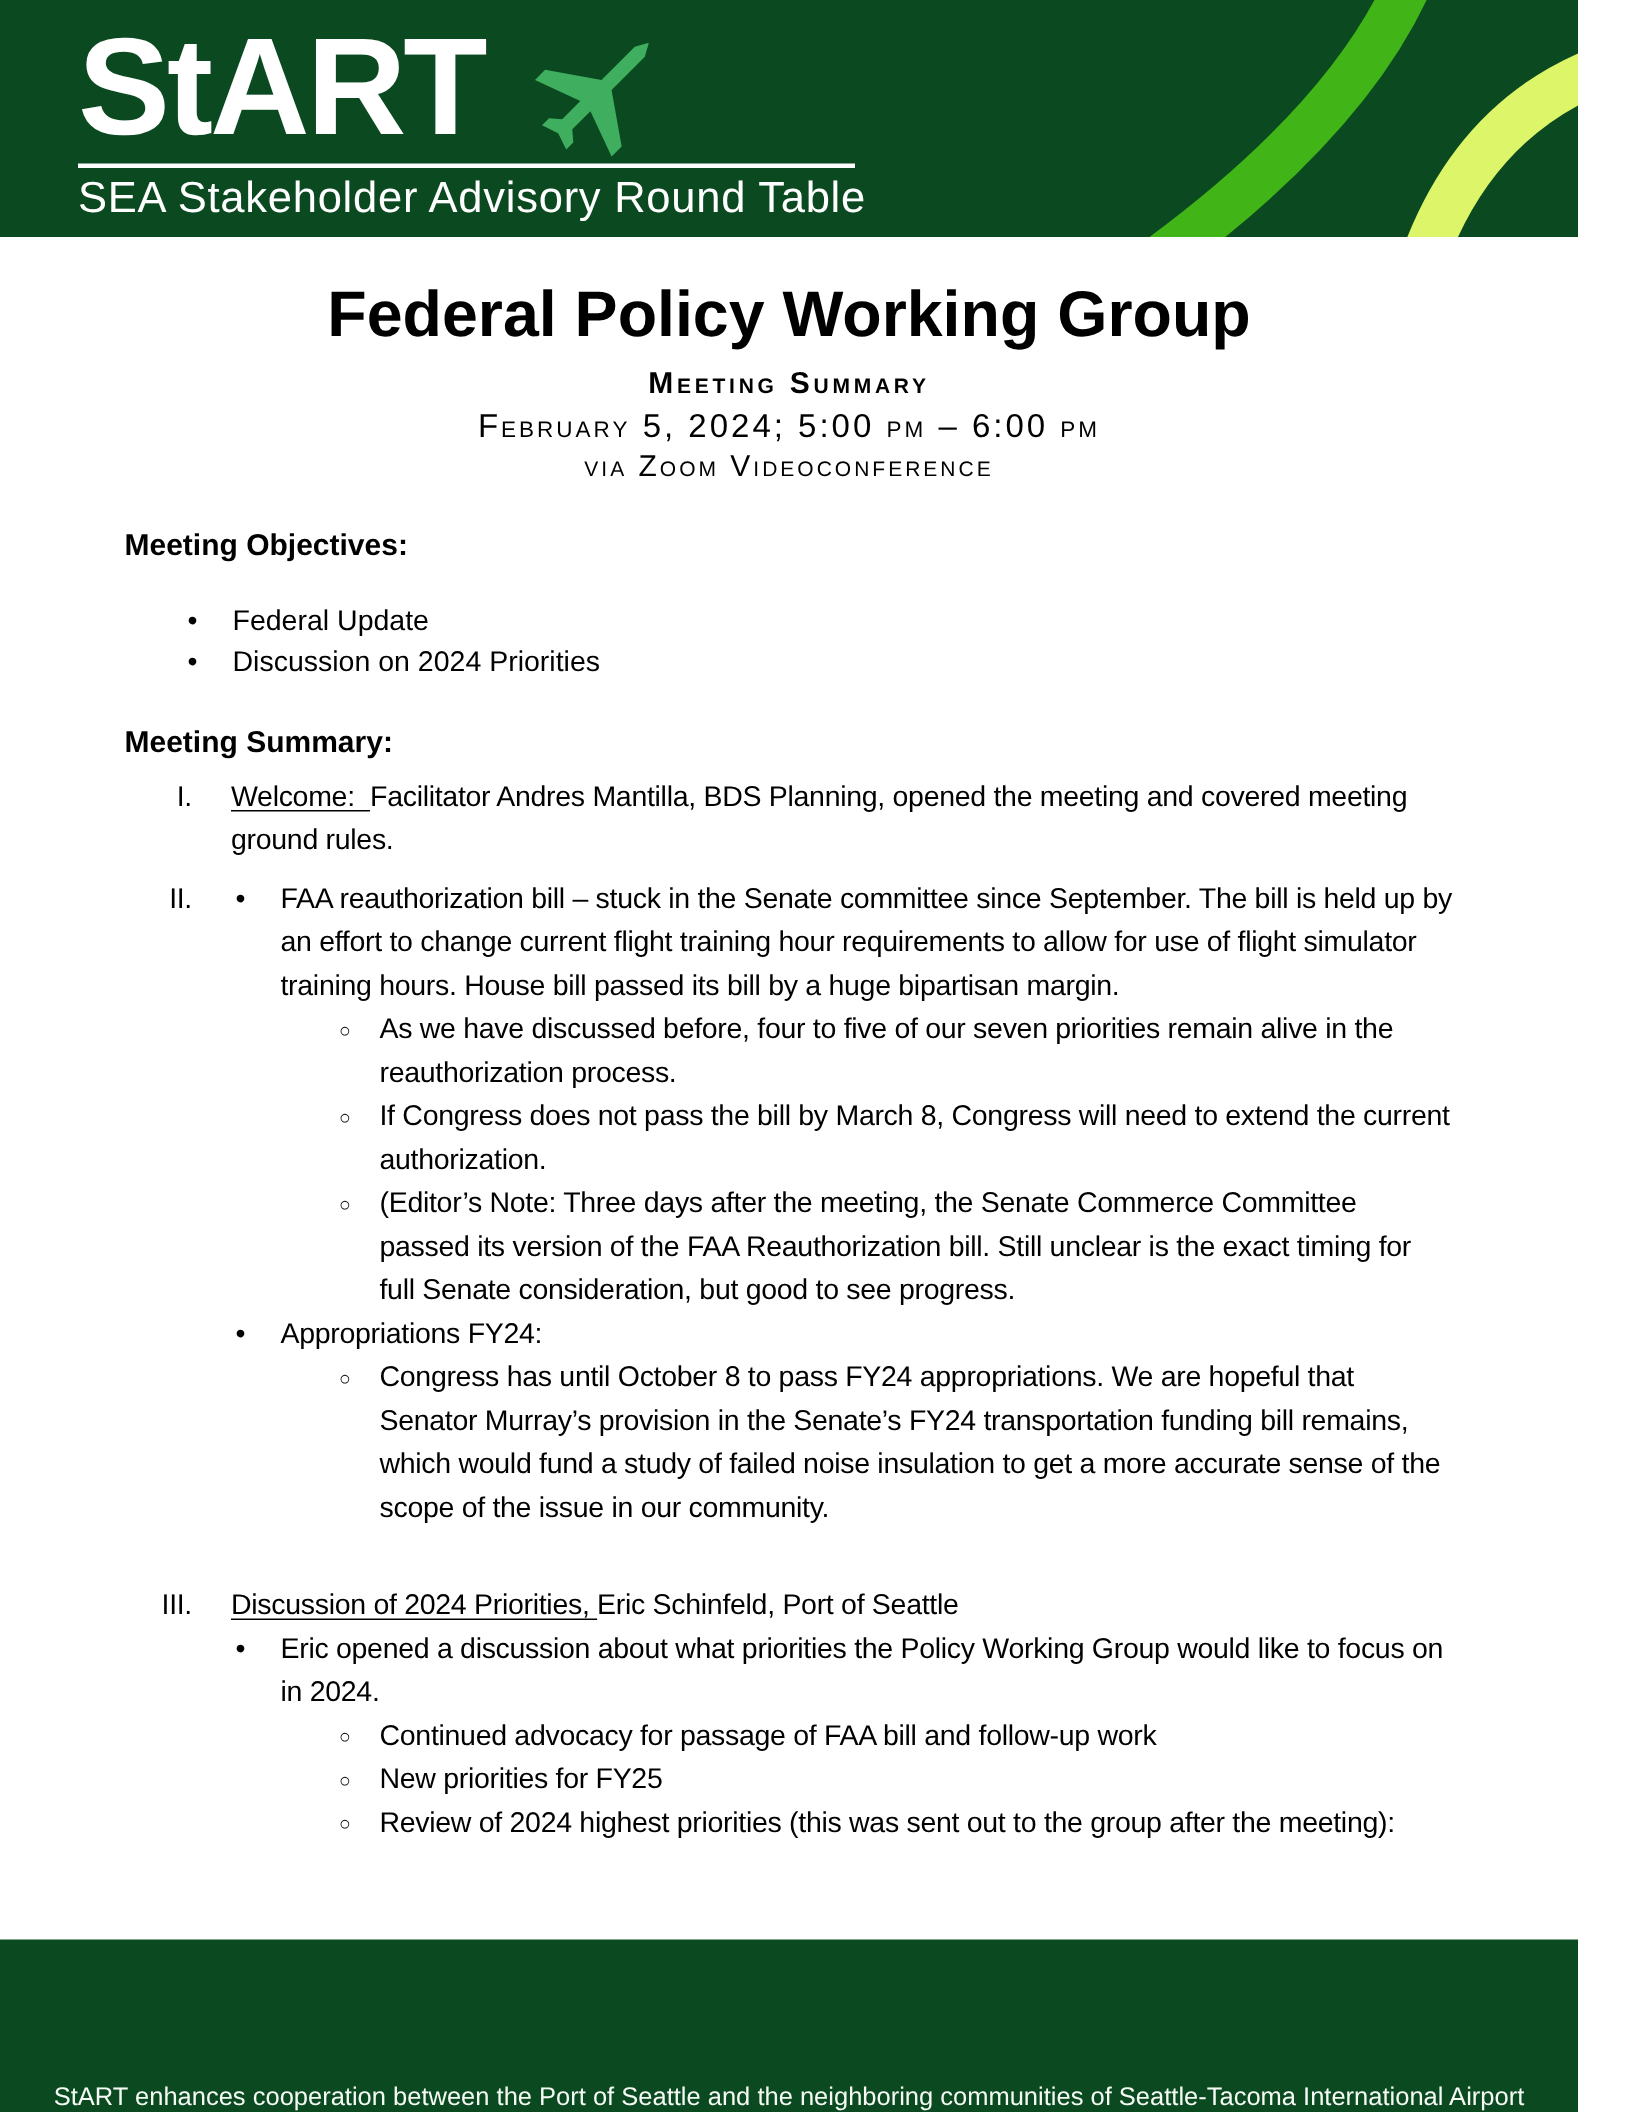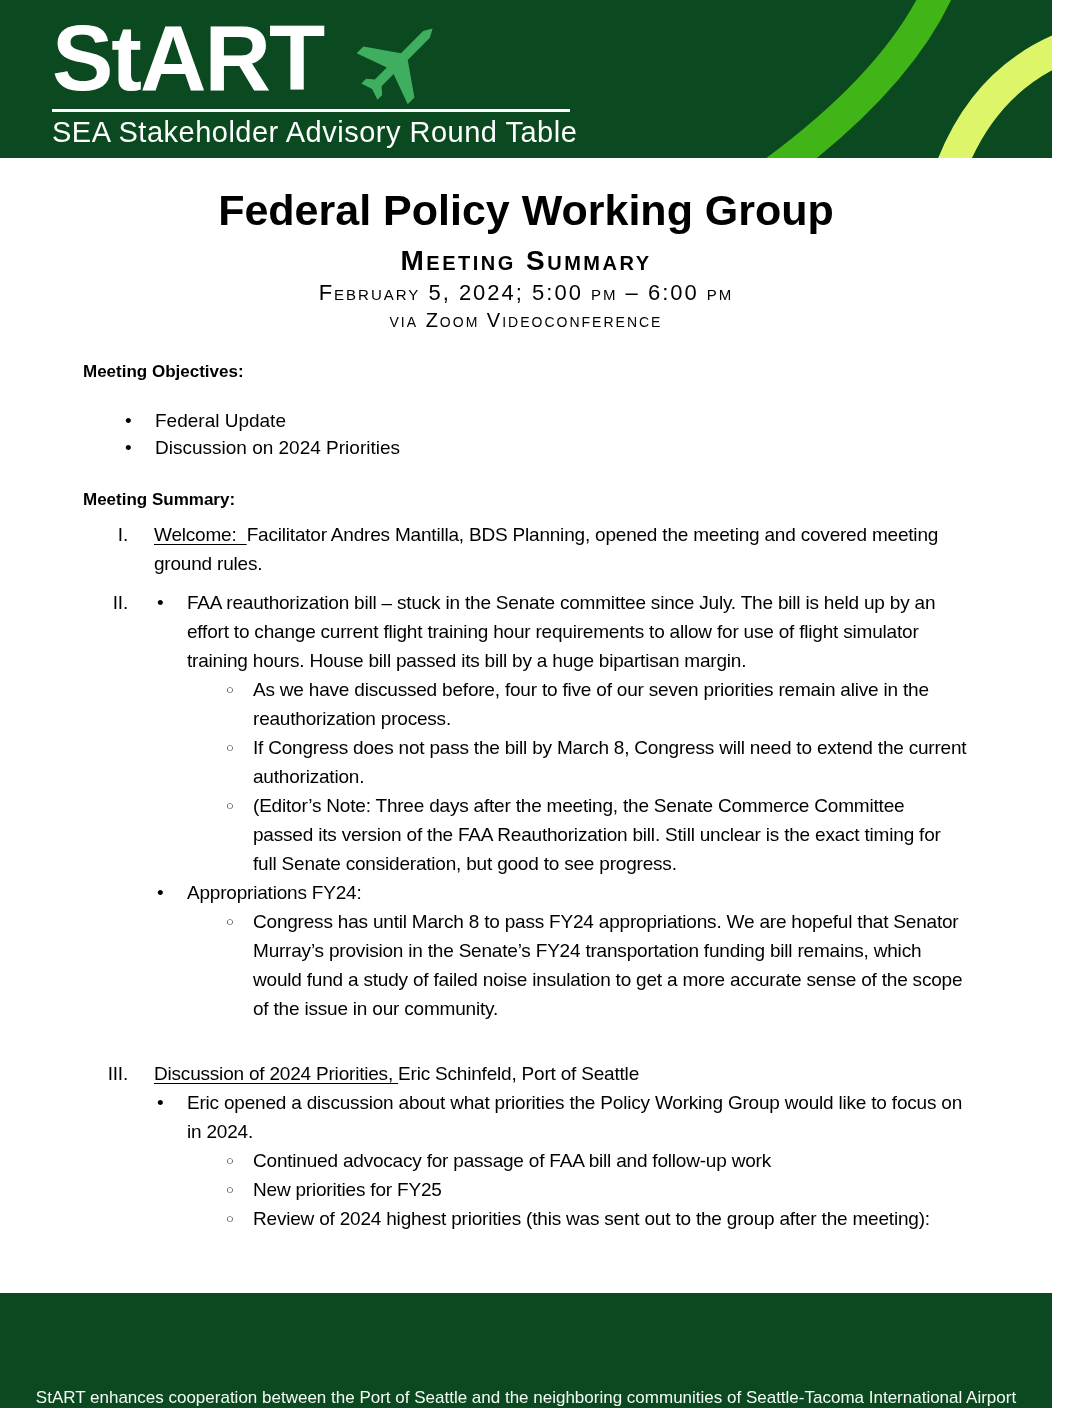--- a/index.html
+++ b/index.html
@@ -22,24 +22,24 @@
   .c2{stroke:var(--curve-yellow);stroke-width:31px;fill:none;}
   .plane-shape{fill:var(--plane-green);}
   .logo-title{position:absolute;left:52px;top:12px;color:#fff;font-size:92px;font-weight:700;line-height:1;letter-spacing:-2px;}
   .logo-rule{position:absolute;left:52px;top:109px;width:518px;height:3px;background:#fff;}
   .logo-sub{position:absolute;left:52px;top:115px;color:#fff;font-size:29px;letter-spacing:.5px;line-height:1.2;}
 
   
   .doc{position:absolute;top:158px;left:0;right:0;padding:14px 83px 0;}
   .title{text-align:center;font-size:43px;font-weight:700;margin:14px 0 10px;}
   .sc{text-align:center;font-variant:small-caps;}
-  .sc1{font-size:28px;font-weight:700;letter-spacing:2.5px;margin:2px 0;}
+  .sc1{font-size:20px;font-weight:700;letter-spacing:2.5px;margin:2px 0;}
   .sc2{font-size:22px;letter-spacing:2px;margin:3px 0;}
   .sc3{font-size:20px;letter-spacing:2px;margin:3px 0;}
-  .h2{font-size:17px;font-weight:700;}
+  .h2{font-size:20px;font-weight:700;}
   .objectives-heading{margin:30px 0 0;}
   .objectives{list-style:none;margin:25px 0 0;padding:0;font-size:19px;line-height:27px;}
   .obj-item{display:flex;padding-left:39px;}
   .summary-heading{margin:29px 0 0;}
   #summary-sections{margin-top:4px;font-size:19px;line-height:29px;letter-spacing:-.2px;}
   .section{display:flex;margin-top:10px;}
   .section.spaced{margin-top:36px;}
   .num{flex:0 0 45px;width:45px;text-align:right;}
   .sec-body{margin-left:26px;flex:1;}
   .sec-heading{white-space:pre-wrap;}
@@ -101,21 +101,21 @@
             <div class="sec-heading"><span class="u">Welcome:  </span><span class="rest">Facilitator Andres Mantilla, BDS Planning, opened the meeting and covered meeting ground rules.</span></div>
           </div>
         </div>
         <div class="section">
           <div class="num">II.</div>
           <div class="sec-body">
             <ul class="l1">
               <li class="l1-item">
                 <div class="row">
                   <span class="m1">•</span>
-                  <div class="txt">FAA reauthorization bill – stuck in the Senate committee since July. The bill is held up by an effort to change current flight training hour requirements to allow for use of flight simulator training hours. House bill passed its bill by a huge bipartisan margin.</div>
+                  <div class="txt">FAA reauthorization bill – stuck in the Senate committee since September. The bill is held up by an effort to change current flight training hour requirements to allow for use of flight simulator training hours. House bill passed its bill by a huge bipartisan margin.</div>
                 </div>
                 <ul class="l2">
                   <li class="l2-item">
                     <span class="m2">○</span>
                     <div class="txt">As we have discussed before, four to five of our seven priorities remain alive in the reauthorization process.</div>
                   </li>
                   <li class="l2-item">
                     <span class="m2">○</span>
                     <div class="txt">If Congress does not pass the bill by March 8, Congress will need to extend the current authorization.</div>
                   </li>
@@ -126,21 +126,21 @@
                 </ul>
               </li>
               <li class="l1-item">
                 <div class="row">
                   <span class="m1">•</span>
                   <div class="txt">Appropriations FY24:</div>
                 </div>
                 <ul class="l2">
                   <li class="l2-item">
                     <span class="m2">○</span>
-                    <div class="txt">Congress has until March 8 to pass FY24 appropriations. We are hopeful that Senator Murray’s provision in the Senate’s FY24 transportation funding bill remains, which would fund a study of failed noise insulation to get a more accurate sense of the scope of the issue in our community.</div>
+                    <div class="txt">Congress has until October 8 to pass FY24 appropriations. We are hopeful that Senator Murray’s provision in the Senate’s FY24 transportation funding bill remains, which would fund a study of failed noise insulation to get a more accurate sense of the scope of the issue in our community.</div>
                   </li>
                 </ul>
               </li>
             </ul>
           </div>
         </div>
         <div class="section spaced">
           <div class="num">III.</div>
           <div class="sec-body">
             <div class="sec-heading"><span class="u">Discussion of 2024 Priorities, </span><span class="rest">Eric Schinfeld, Port of Seattle</span></div>

